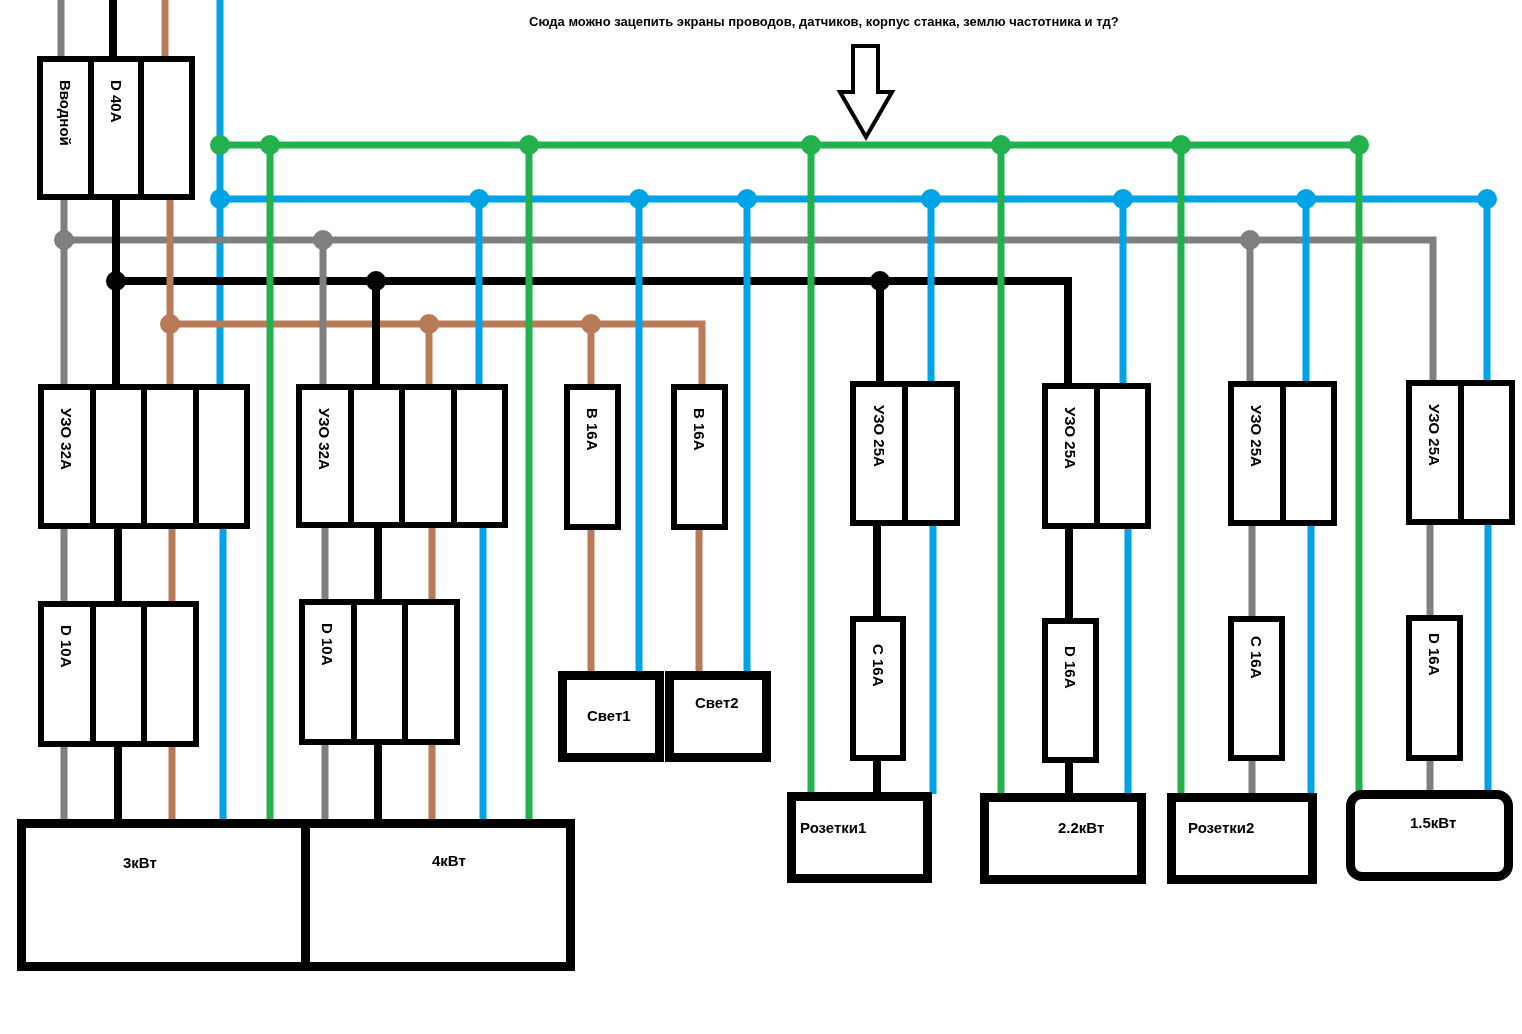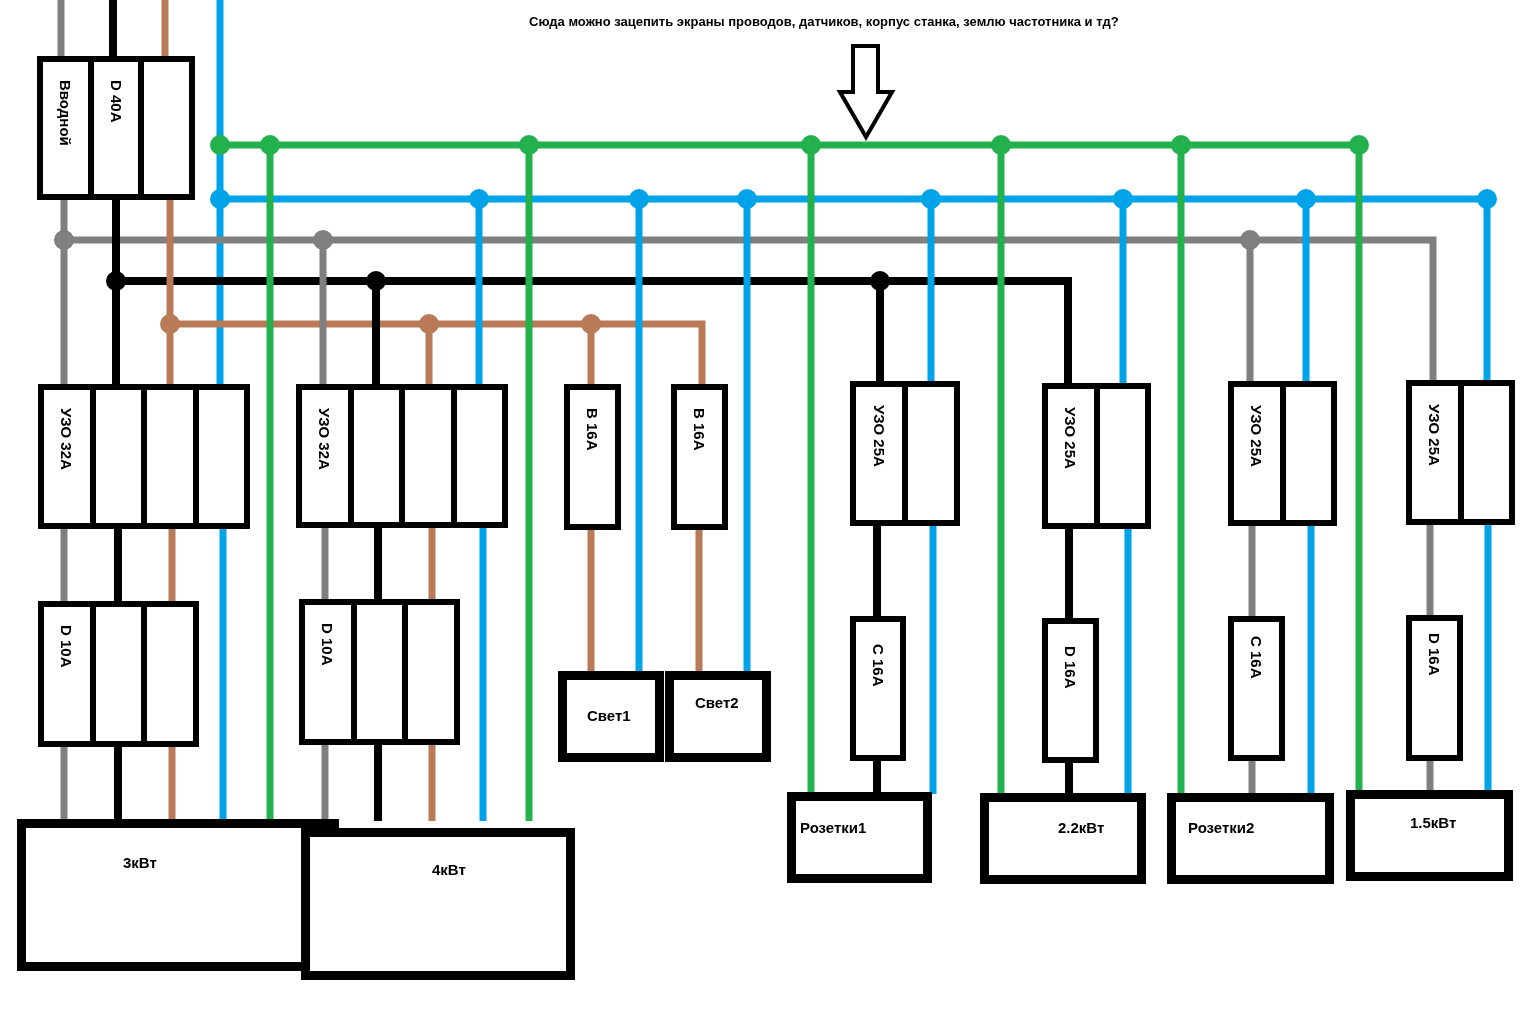--- a/index.html
+++ b/index.html
@@ -207,33 +207,33 @@
 </div>
 <div class="box" style="left:1406px;top:615px;width:57px;height:146px;">
   <div class="cell">
       <span class="vlabel" style="top:12px">D 16A</span>
     </div>
 </div>
 
 <div class="load" style="left:17px;top:819px;width:322px;height:152px;">
   <span class="load-label" style="left:97px;top:26px">3кВт</span>
 </div>
-<div class="load" style="left:301px;top:819px;width:274px;height:152px;margin-top:9px;">
+<div class="load" style="left:301px;top:819px;width:274px;height:152px;">
   <span class="load-label" style="left:122px;top:24px">4кВт</span>
 </div>
 <div class="load" style="left:558px;top:671px;width:106px;height:91px;">
   <span class="load-label" style="left:20px;top:27px">Свет1</span>
 </div>
 <div class="load" style="left:665px;top:671px;width:106px;height:91px;">
   <span class="load-label" style="left:21px;top:14px">Свет2</span>
 </div>
 <div class="load" style="left:787px;top:792px;width:145px;height:91px;">
   <span class="load-label" style="left:4px;top:18px">Розетки1</span>
 </div>
 <div class="load" style="left:980px;top:793px;width:166px;height:91px;">
   <span class="load-label" style="left:69px;top:17px">2.2кВт</span>
 </div>
-<div class="load" style="left:1167px;top:793px;width:167px;height:91px;">
+<div class="load" style="left:1167px;top:793px;width:150px;height:91px;">
   <span class="load-label" style="left:12px;top:17px">Розетки2</span>
 </div>
-<div class="load" style="left:1346px;top:790px;width:167px;height:91px;">
+<div class="load" style="left:1346px;top:790px;width:167px;height:91px;border-radius:16px;">
   <span class="load-label" style="left:55px;top:15px">1.5кВт</span>
 </div>
 
 </body></html>

